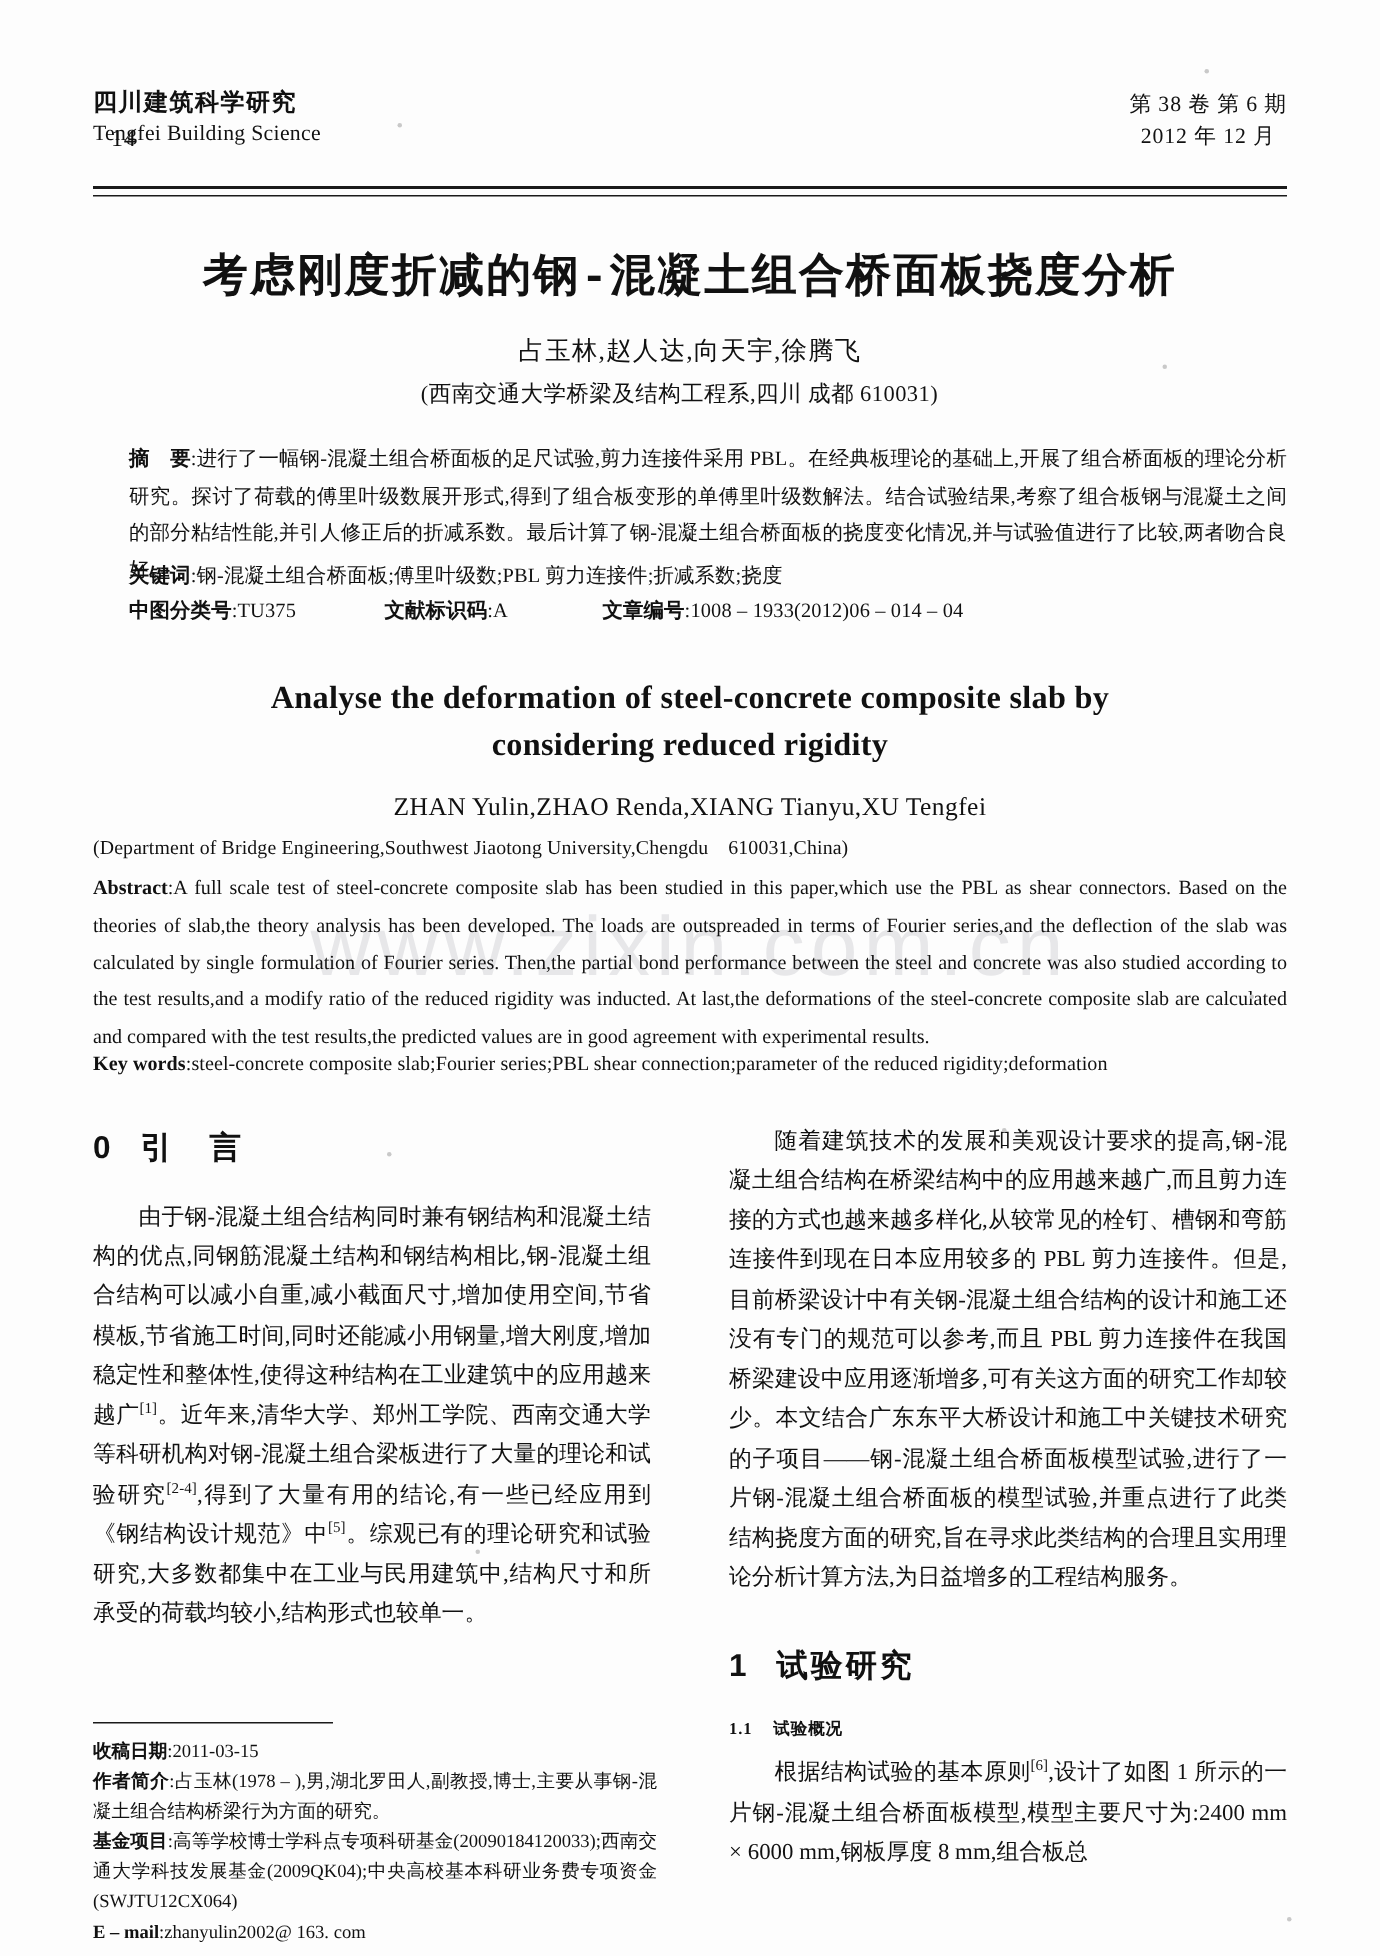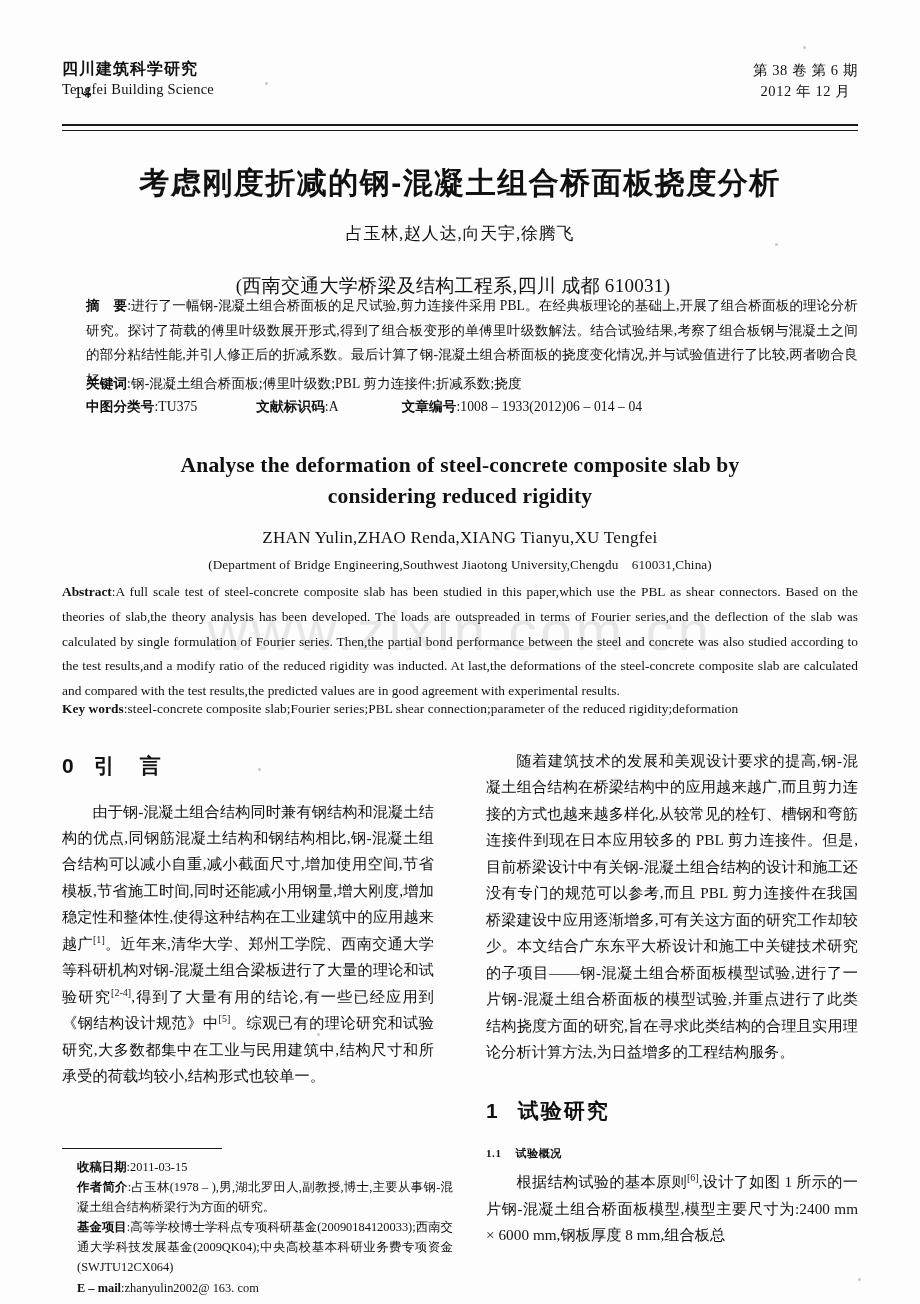--- a/index.html
+++ b/index.html
@@ -76,38 +76,37 @@
 
   
   .title-cn {
     position: absolute;
     left: 62px; right: 62px;
     top: 163px;
     text-align: center;
     font-size: 30px;
     font-weight: 700;
     letter-spacing: 1.5px;
-    font-family: Liberation Sans, sans-serif;
+    font-family: Liberation Mono, monospace;
   }
   .authors-cn {
     position: absolute;
     left: 62px; right: 62px;
     top: 222px;
     text-align: center;
     font-size: 17px;
     letter-spacing: .8px;
   }
   .affil-cn {
     position: absolute;
     left: 62px; right: 76px;
     top: 253px;
     text-align: center;
-    font-size: 19px;
+    font-size: 15px;
     letter-spacing: .3px;
-    margin-top: 20px;
   }
 
   
   .abs-cn {
     position: absolute;
     left: 86px;
     right: 62px;
     top: 294px;
     font-size: 13.6px;
     line-height: 1.82;
@@ -155,21 +154,21 @@
     left: 62px; right: 62px;
     top: 528px;
     text-align: center;
     font-size: 17px;
     letter-spacing: .3px;
   }
   .affil-en {
     position: absolute;
     left: 62px; right: 62px;
     top: 556px;
-    text-align: center;
+    text-align: left;
     font-size: 13.2px;
     letter-spacing: .1px;
   }
   .abs-en {
     position: absolute;
     left: 62px;
     right: 62px;
     top: 580px;
     font-size: 13.4px;
     line-height: 1.85;
@@ -227,21 +226,21 @@
   
   .fn-rule {
     position: absolute;
     left: 62px;
     top: 1148px;
     width: 160px;
     border-top: 1.4px solid #1a1a1a;
   }
   .footnote {
     position: absolute;
-    left: 77px;
+    left: 62px;
     top: 1157px;
     width: 376px;
     font-size: 12.4px;
     line-height: 1.62;
     text-align: justify;
   }
   .footnote .lbl { font-weight: 700; }
   .footnote div { margin: 0; }
 
   

